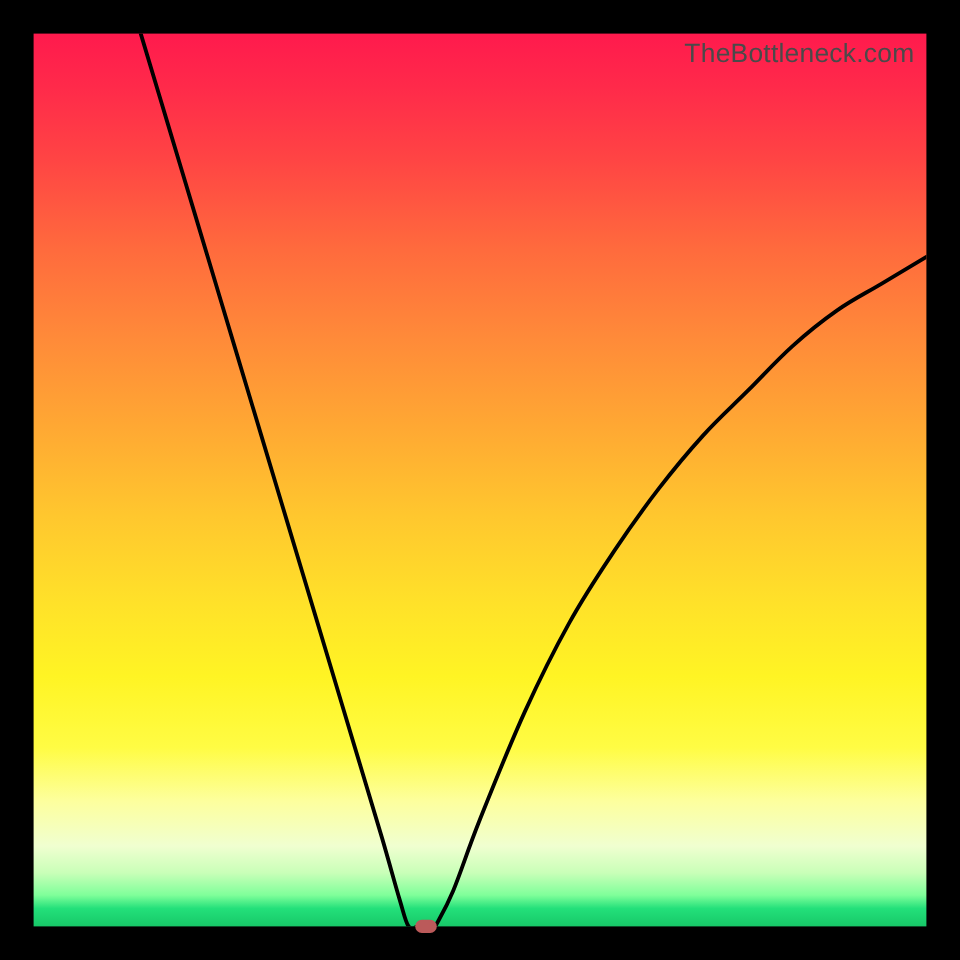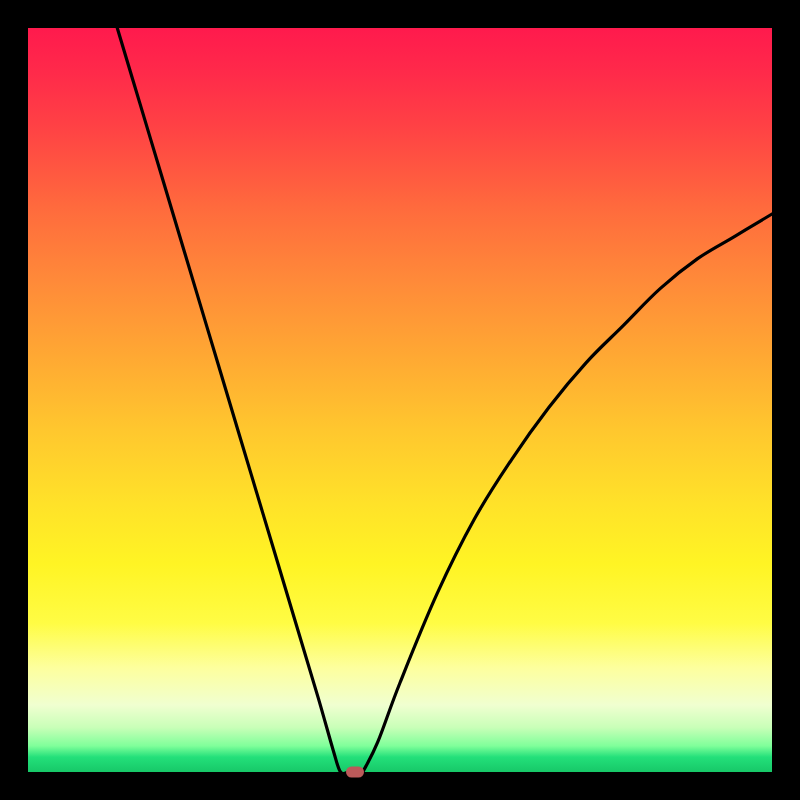--- a/index.html
+++ b/index.html
@@ -66,20 +66,21 @@
     background: #bb5a5a;
     border-radius: 6px;
     transform: translate(-50%, -50%);
   }
 </style>
 </head>
 <body>
 
 <div class="frame">
   <div class="plot">
+    <div class="watermark">TheBottleneck.com</div>
 
     <svg class="curve" viewBox="0 0 744 744" preserveAspectRatio="none">
       <path d="M 89.28 0 C 93.2976 13.391999999999996, 103.56479999999999 47.615999999999985, 111.6 74.39999999999998 C 119.6352 101.18399999999997, 125.88479999999998 122.01599999999995, 133.92 148.79999999999995 C 141.9552 175.58399999999997, 148.20479999999998 196.41600000000003, 156.23999999999998 223.20000000000005 C 164.27519999999998 249.98400000000007, 170.5248 270.81600000000003, 178.56 297.6 C 186.5952 324.384, 192.84480000000002 345.216, 200.88000000000002 372 C 208.91520000000003 398.784, 215.16479999999999 419.616, 223.2 446.4 C 231.2352 473.18399999999997, 237.4848 494.01599999999996, 245.52 520.8 C 253.5552 547.584, 259.8048 568.416, 267.84 595.2 C 275.87519999999995 621.984, 283.46400000000006 646.8336, 290.16 669.6 C 296.856 692.3664, 301.02239999999995 708.288, 305.03999999999996 721.68 C 309.0576 735.0719999999999, 309.80159999999995 739.9824, 312.47999999999996 744 C 315.1584 748.0176, 318.5808 744, 319.92 744 L 334.8 744 C 337.4784 738.6432, 342.98400000000004 730.3104, 349.68 714.24 C 356.376 698.1696000000001, 361.2864 681.504, 372 654.72 C 382.7136 627.936, 395.80800000000005 594.9024000000001, 409.20000000000005 565.44 C 422.59200000000004 535.9776, 433.008 515.1456, 446.4 491.03999999999996 C 459.792 466.9344, 470.208 451.60800000000006, 483.6 431.52000000000004 C 496.992 411.432, 507.40799999999996 396.8496, 520.8 379.44 C 534.192 362.0304, 544.608 349.53119999999996, 558 334.79999999999995 C 571.392 320.06879999999995, 581.808 310.992, 595.2 297.6 C 608.5920000000001 284.208, 619.008 272.45279999999997, 632.4 260.4 C 645.7919999999999 248.34719999999996, 656.2080000000001 240.01439999999997, 669.6 230.64 C 682.992 221.2656, 693.4079999999999 216.35520000000005, 706.8 208.32000000000005 C 720.192 200.28480000000005, 737.304 190.01760000000002, 744 186" fill="none" stroke="#000000" stroke-width="3.2" stroke-linecap="round"></path>
     </svg>
 
     <div class="marker" style="left: 327.36px; top: 744px; background: rgb(187, 90, 90);"></div>
   </div>
 </div>
 
 </body></html>

